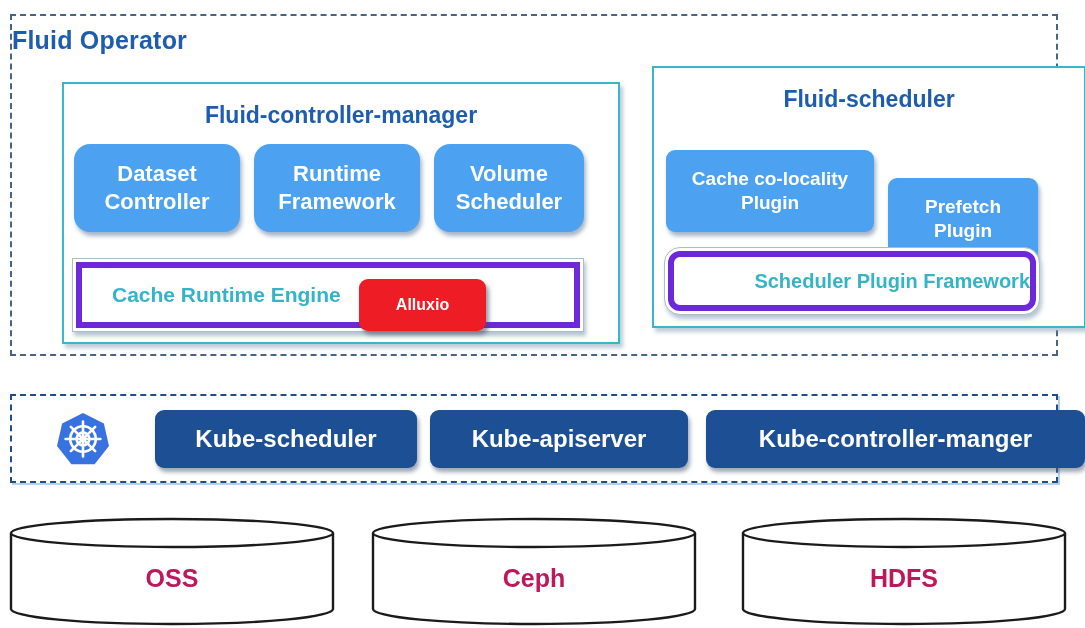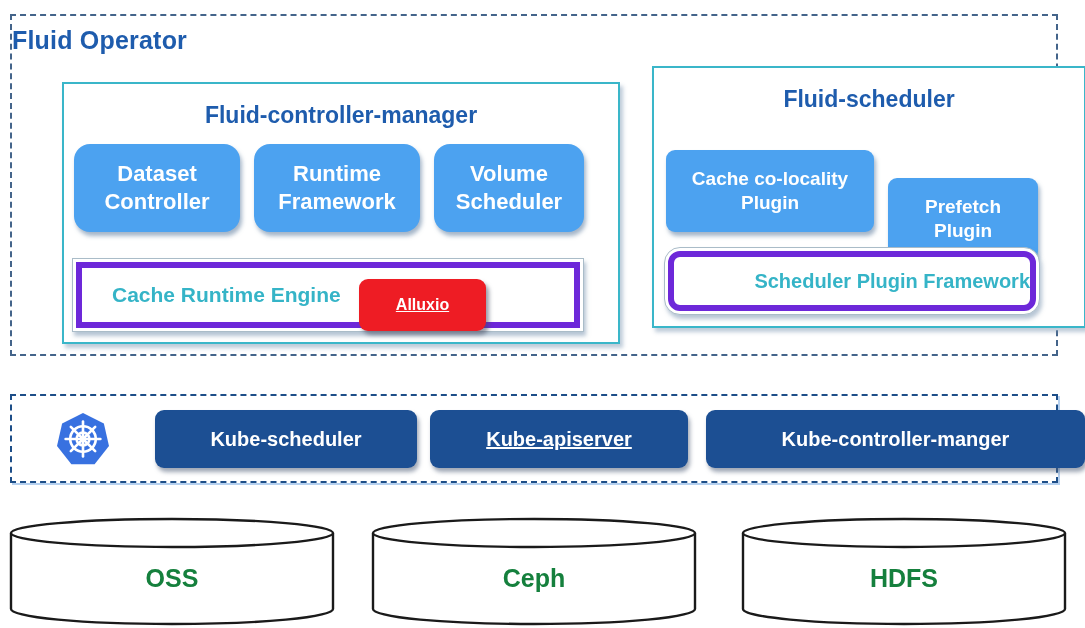--- a/index.html
+++ b/index.html
@@ -37,40 +37,40 @@
   
   .sub-outer { position:absolute; background:#ffffff; border:1px solid #aabcc8;
                box-shadow:2px 4px 4px rgba(110,140,170,.5); }
   .sub-inner { position:absolute; inset:3px; border:6px solid #6d28d9; background:#ffffff; }
   #engine-outer { left:8px; top:174px; width:512px; height:74px; }
   #engine-inner { display:flex; align-items:center; }
   .engine-label { margin-left:30px; font-size:21px; color:#35b4c7; font-weight:600; }
   #alluxio-badge { position:absolute; left:277px; top:11px; width:127px; height:52px;
                    background:#ee1c24; border-radius:9px; color:#ffffff; font-size:16px; font-weight:700;
                    display:flex; align-items:center; justify-content:center;
-                   box-shadow:3px 4px 4px rgba(70,75,95,.55);text-decoration:underline; }
+                   box-shadow:3px 4px 4px rgba(70,75,95,.55); }
   #framework-outer { left:10px; top:179px; width:376px; height:68px; border-radius:16px; }
   #framework-inner { border-radius:12px; display:flex; align-items:center; justify-content:flex-end; }
   .framework-label { font-size:20px; color:#35b4c7; font-weight:600; }
 
   
   .k8s-logo { position:absolute; left:42px; top:14px; width:58px; height:58px; }
   .navy-btn { position:absolute; top:14px; height:58px; background:#1c4f93; color:#ffffff;
-              border-radius:9px; font-size:20px; font-weight:600;
+              border-radius:9px; font-size:24px; font-weight:600;
               display:flex; align-items:center; justify-content:center;
               box-shadow:2px 4px 4px rgba(80,95,120,.55); }
   #kube-btn-0 { left:143px; width:262px; }
-  #kube-btn-1 { left:418px; width:258px;text-decoration:underline; }
+  #kube-btn-1 { left:418px; width:258px; }
   #kube-btn-2 { left:694px; width:379px; }
 
   
   .cylinder { position:absolute; top:516px; width:328px; height:112px; }
   #cyl-0 { left:8px; } #cyl-1 { left:370px; } #cyl-2 { left:740px; }
   .cyl-label { position:absolute; left:0; top:48px; width:100%; text-align:center;
-               font-size:25px; font-weight:600; color:#15803d; }
+               font-size:25px; font-weight:600; color:#be185d; }
 </style>
 </head>
 <body>
 
 <div id="stage">
 
   <div id="fluid-panel" class="dashed-panel">
     <div class="fluid-title">Fluid Operator</div>
 
     <div id="fcm-box" class="teal-box">

